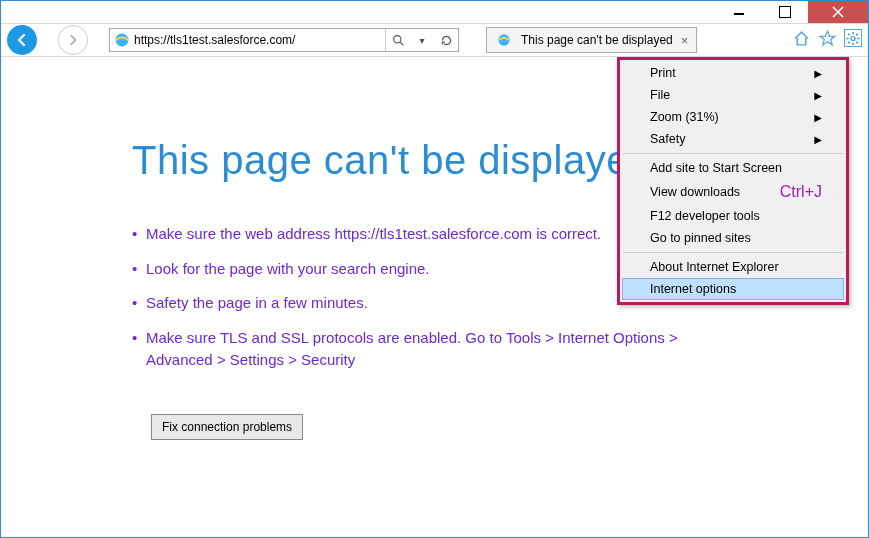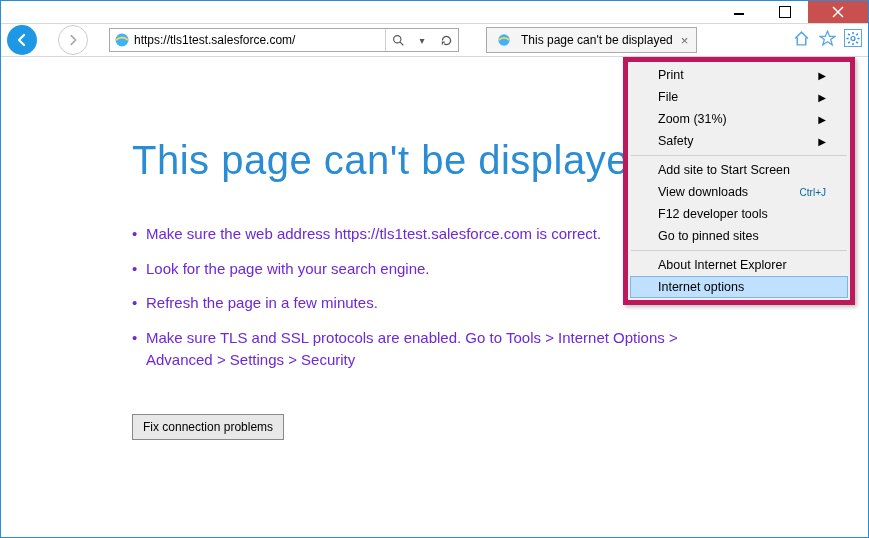--- a/index.html
+++ b/index.html
@@ -26,28 +26,28 @@
   .tab-close { color:#666; font-size:13px; padding:0 2px;}
   .right-icons { position:absolute; right:6px; top:5px; display:flex; gap:8px; align-items:center;}
   .right-icons .ico { width:18px; height:18px; display:flex; align-items:center; justify-content:center; color:#3b9fe3;}
   .gear-outline { border:1px solid #59a7e0; padding:1px; }
   
   .content { position:absolute; top:57px; left:1px; right:1px; bottom:1px; background:#fff; padding: 80px 120px 0 130px; }
   .err-title { font-size:40px; font-weight:300; color:#2a8dd4; margin-bottom:40px; letter-spacing:0.5px;}
   .err-list { list-style:none; font-size:15px; color:#6d28d9; }
   .err-list li { margin-bottom:12px; padding-left:14px; position:relative; line-height:1.5;}
   .err-list li::before { content:"•"; position:absolute; left:0; }
-  .fix-btn { margin-top:30px; font-size:12px; padding:5px 10px; border:1px solid #888; background:#e8e8e8; cursor:pointer;}
+  .fix-btn { margin-top:30px; font-size:12px; padding:5px 10px; border:1px solid #888; background:#e8e8e8; cursor:pointer;margin-left:19px;}
   
-  .menu { position:absolute; top:56px; right:13px; width:232px; background:#f0f0f0; border:5px solid #be185d; box-shadow:2px 2px 4px rgba(0,0,0,0.25); z-index:100; padding:2px;}
+  .menu { position:absolute; top:56px; right:19px; width:232px; background:#f0f0f0; border:3px solid #be185d; box-shadow:2px 2px 4px rgba(0,0,0,0.25); z-index:100; padding:2px;}
   .menu-item { display:flex; align-items:center; justify-content:space-between; padding:4px 22px 4px 28px; font-size:12.5px; color:#000; cursor:default; position:relative;}
   .menu-item.highlight { background:#bfe1ff; border:1px solid #7eb6e8; padding:3px 21px 3px 27px;}
   .menu-item .arrow { font-size:10px; color:#000;}
   .menu-sep { height:1px; background:#d0d0d0; margin:3px 1px;}
-  .shortcut { color:#0369a1; font-size:10px;}
+  .shortcut { color:#a21caf; font-size:16px;}
 </style>
 </head>
 <body>
 
 <div class="titlebar">
   <div class="win-btn win-min"></div>
   <div class="win-btn win-max"></div>
   <div class="win-btn win-close">
     <svg viewBox="0 0 12 12">
         <line x1="1" y1="1" x2="11" y2="11" stroke="#fff" stroke-width="1.5"></line>
@@ -124,21 +124,21 @@
         </svg>
     </div>
   </div>
 </div>
 
 <div class="content">
   <div class="err-title">This page can't be displayed</div>
   <ul class="err-list">
     <li>Make sure the web address https://tls1test.salesforce.com is correct.</li>
     <li>Look for the page with your search engine.</li>
-    <li>Refresh the page in a few minutes.</li>
+    <li>Safety the page in a few minutes.</li>
     <li>Make sure TLS and SSL protocols are enabled. Go to Tools &gt; Internet Options &gt; Advanced &gt; Settings &gt; Security</li>
   </ul>
   <button class="fix-btn">Fix connection problems</button>
 </div>
 
 <div class="menu">
   <div class="menu-item">
       <span>Print</span>
       <span class="arrow">▶</span>
     </div>

